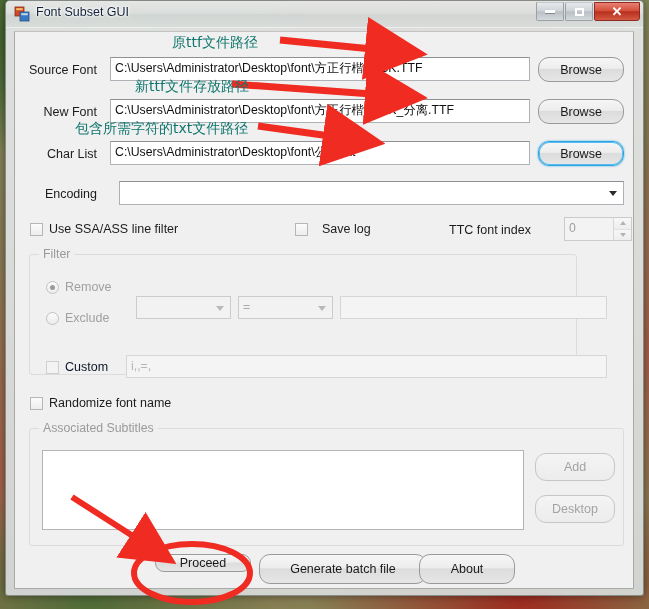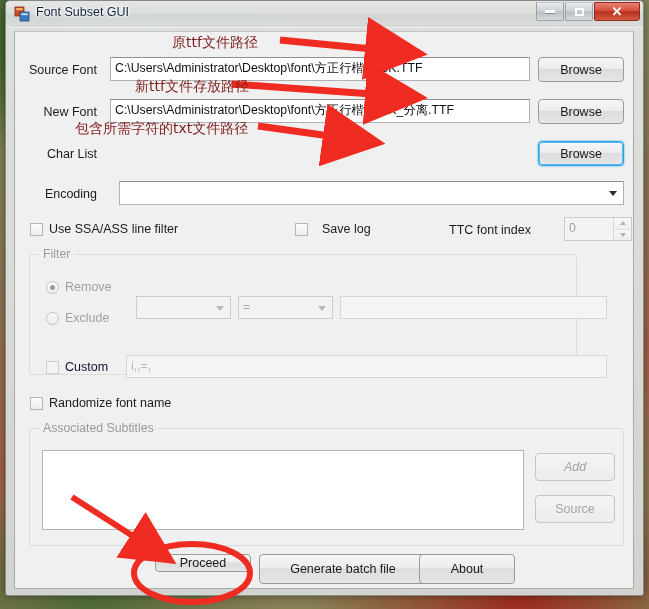--- a/index.html
+++ b/index.html
@@ -99,21 +99,21 @@
     color: #111;
     padding: 2px 4px;
     line-height: 17px;
     white-space: nowrap;
     overflow: hidden;
   }
   .btn {
     position: absolute;
     box-sizing: border-box;
     border: 1px solid #9a9a9a;
-    border-radius: 4px;
+    border-radius: 11px;
     background: linear-gradient(to bottom, #f6f6f6 0%, #ededed 45%, #dcdcdc 50%, #e6e6e6 100%);
     font-size: 12.5px;
     color: #1a1a1a;
     display: flex; align-items: center; justify-content: center;
     white-space: nowrap;
   }
   .btn.focus {
     border: 1px solid #2fa3e0;
     box-shadow: 0 0 0 1px #58bdf0 inset, 0 0 2px #34a6e2;
   }
@@ -209,21 +209,21 @@
   .listbox {
     position: absolute;
     box-sizing: border-box;
     background: #fff;
     border: 1px solid #b4b4b4;
   }
 
   
   .anno {
     position: absolute;
-    color: #7f1d1d;
+    color: #0f766e;
     font-size: 14px;
     white-space: nowrap;
     font-family: "DejaVu Sans", sans-serif;
   }
   .annolayer { position: absolute; left:0; top:0; width:649px; height:609px; pointer-events:none; }
 </style>
 </head>
 <body>
 
 <div class="window">
@@ -254,20 +254,21 @@
 
     <div class="lbl right" style="left:6px; top:31px; width:76px;">Source Font</div>
     <div class="tb" style="left:95px; top:25px; width:420px; height:24px;">C:\Users\Administrator\Desktop\font\方正行楷_GBK.TTF</div>
     <div class="btn" style="left:523px; top:25px; width:86px; height:25px;">Browse</div>
 
     <div class="lbl right" style="left:6px; top:73px; width:76px;">New Font</div>
     <div class="tb" style="left:95px; top:67px; width:420px; height:24px;">C:\Users\Administrator\Desktop\font\方正行楷_GBK_分离.TTF</div>
     <div class="btn" style="left:523px; top:67px; width:86px; height:25px;">Browse</div>
 
     <div class="lbl right" style="left:6px; top:115px; width:76px;">Char List</div>
+    <div class="tb" style="left:95px; top:109px; width:420px; height:24px;">C:\Users\Administrator\Desktop\font\公告.txt</div>
     <div class="btn focus" style="left:523px; top:109px; width:86px; height:25px;">Browse</div>
 
     <div class="lbl right" style="left:6px; top:155px; width:76px;">Encoding</div>
     <div class="combo" style="left:104px; top:149px; width:505px; height:24px;">
       <span></span>
       <span class="arrow"></span>
     </div>
 
     <div class="chk" style="left:15px; top:190px;">
       <span class="box"></span>
@@ -327,22 +328,22 @@
     <div class="chk" style="left:15px; top:364px;">
       <span class="box"></span>
       <span class="tx">Randomize font name</span>
     </div>
 
     <div class="group" style="left:14px; top:396px; width:595px; height:118px;padding-left:43px;">
       <span class="gt">Associated Subtitles</span>
 
       <div class="listbox" style="left:12px; top:21px; width:482px; height:80px;"></div>
 
-      <div class="btn disabled" style="left:505px; top:24px; width:80px; height:28px;font-style:italic;">Add</div>
-      <div class="btn disabled" style="left:505px; top:66px; width:80px; height:28px;">Source</div>
+      <div class="btn disabled" style="left:505px; top:24px; width:80px; height:28px;">Add</div>
+      <div class="btn disabled" style="left:505px; top:66px; width:80px; height:28px;">Desktop</div>
     </div>
 
     <div class="btn" style="left:140px; top:522px; width:96px; height:18px;">Proceed</div>
     <div class="btn" style="left:244px; top:522px; width:168px; height:30px;">Generate batch file</div>
     <div class="btn" style="left:404px; top:522px; width:96px; height:30px;">About</div>
 
   </div>
 </div>
 
 <svg class="annolayer" viewBox="0 0 649 609">

